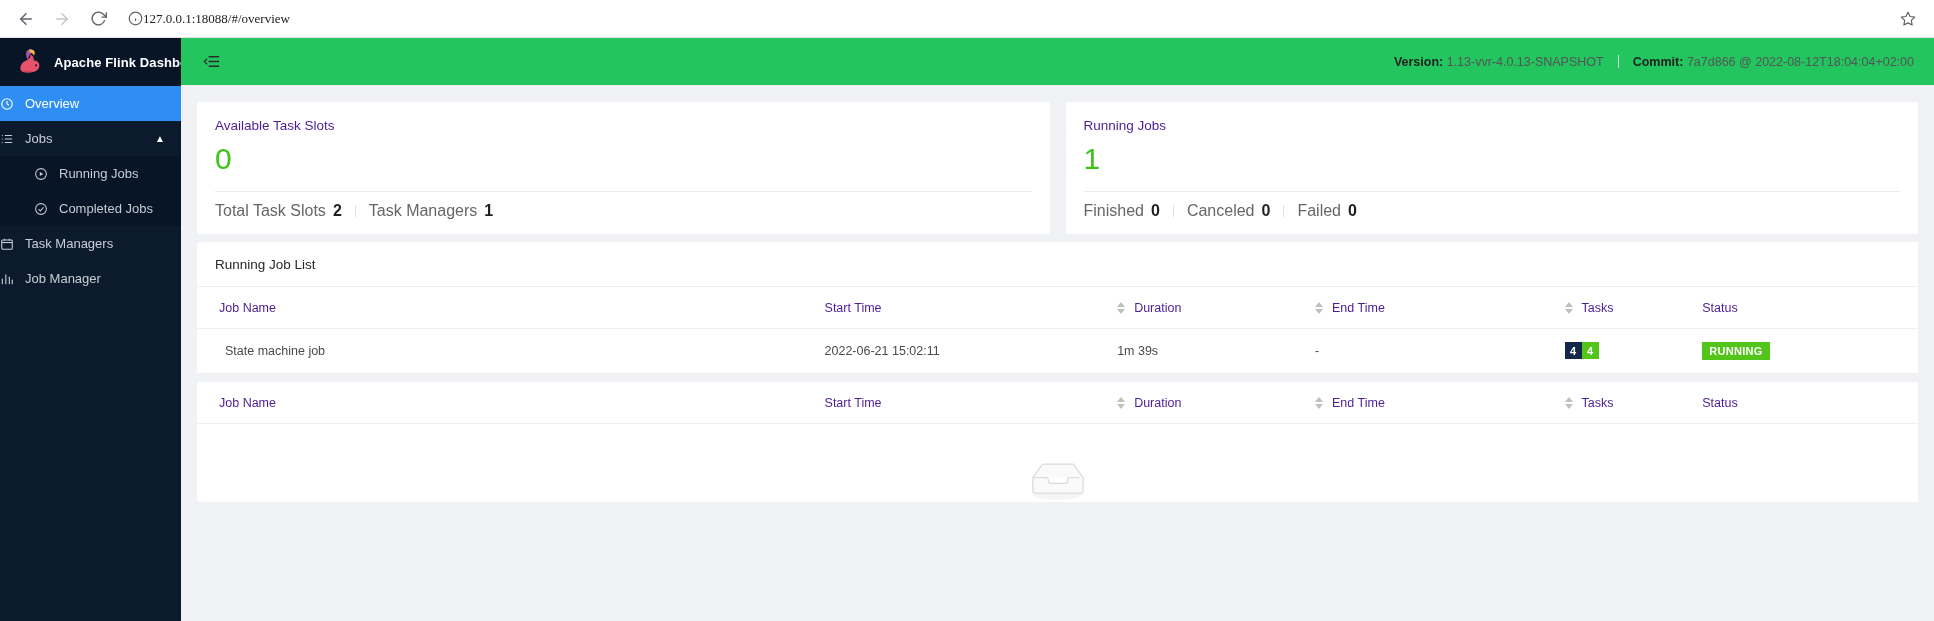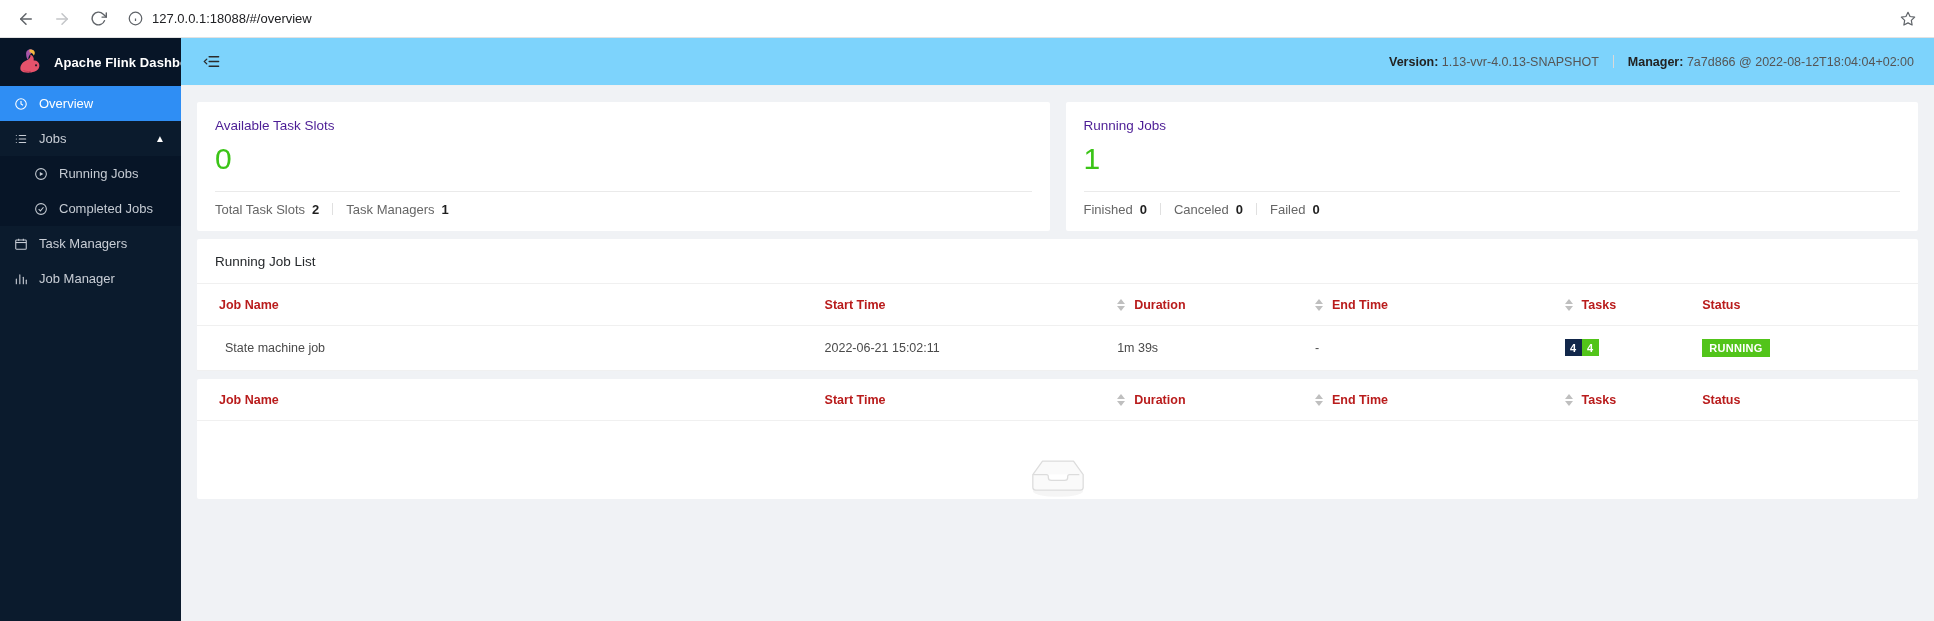--- a/index.html
+++ b/index.html
@@ -26,23 +26,23 @@
     color: #5f6368;
   }
   .nav-btn.disabled { color: #c3c5c8; }
   .nav-btn svg { display: block; }
   .url-bar {
     flex: 1;
     height: 26px;
     margin-left: 14px;
     display: flex;
     align-items: center;
-    gap: 9px;
     font-size: 13px;
     color: #202124;
+    font-family: Liberation Serif, serif;
   }
   .info-icon { color: #5f6368; display: flex; }
   .star-icon { color: #5f6368; padding-right: 6px; display: flex; }
 
   
   .app { display: flex; height: 583px; }
 
   
   .sidebar {
     width: 181px;
@@ -64,39 +64,38 @@
     font-weight: bold;
     letter-spacing: .1px;
     color: #ffffff;
     white-space: nowrap;
   }
   .nav-item {
     height: 35px;
     display: flex;
     align-items: center;
     gap: 11px;
-    padding-left: 14px;
     font-size: 13px;
     color: #c9ced6;
     cursor: pointer;
     position: relative;
   }
   .nav-item.active { background: #2f8ef4; color: #fff; }
   .nav-item.level2 { padding-left: 34px; color: #c5cbd3; }
   .nav-item .nav-ico { width: 14px; height: 14px; display: flex; align-items: center; justify-content: center; flex-shrink: 0; }
   .nav-item .nav-ico svg { display: block; }
   .nav-label { white-space: nowrap; }
   .caret-up { margin-left: auto; margin-right: 16px; font-size: 10px; color: #fff; }
   .nav-group-body { background: #071527; }
 
   
   .main { flex: 1; display: flex; flex-direction: column; min-width: 0; }
   .topbar {
     height: 48px;
-    background: #7dd3fc;
+    background: #22c55e;
     display: flex;
     align-items: center;
     padding: 0 20px 0 20px;
     border-bottom: 1px solid #f0f0f0;
   }
   .collapse-btn {
     width: 20px; height: 20px; cursor: pointer;
     color: #2b2b2b; display: flex; align-items: center; justify-content: center;
   }
   .topbar-right {
@@ -130,21 +129,21 @@
     font-size: 30px;
     color: #3bc417;
     line-height: 1.05;
     font-weight: normal;
     margin-bottom: 16px;
   }
   .stat-divider { height: 1px; background: #eaeaea; margin: 0 0 10px 0; }
   .stat-foot {
     display: flex;
     align-items: center;
-    font-size: 13px;
+    font-size: 16px;
     color: #666;
   }
   .stat-foot b { color: #1f1f1f; font-weight: bold; margin-left: 7px; }
   .foot-sep {
     display: inline-block;
     width: 1px; height: 12px;
     background: #e0e0e0;
     margin: 0 13px;
   }
 
@@ -153,22 +152,22 @@
     padding: 15px 18px 14px 18px;
     font-size: 13.5px;
     color: #25282b;
     border-bottom: 1px solid #f0f0f0;
   }
 
   table { width: 100%; border-collapse: collapse; table-layout: fixed; }
   thead th {
     text-align: left;
     font-size: 12.5px;
-    font-weight: bold;
-    color: #b91c1c;
+    font-weight: normal;
+    color: #4c1d95;
     padding: 14px 8px 13px 8px;
     border-bottom: 1px solid #f0f0f0;
     white-space: nowrap;
   }
   thead th:first-child { padding-left: 22px; }
   tbody td {
     font-size: 12.5px;
     color: #4a4a4a;
     padding: 13px 8px;
     border-bottom: 1px solid #f0f0f0;
@@ -371,21 +370,21 @@
           <line x1="9" y1="12" x2="21" y2="12"></line>
           <line x1="9" y1="18" x2="21" y2="18"></line>
           <polyline points="6 9 3 12 6 15"></polyline>
         </svg>
       </div>
       <div class="topbar-right">
         <b>Version:</b>
         <span>&nbsp;</span>
         <span>1.13-vvr-4.0.13-SNAPSHOT</span>
         <span class="meta-sep"></span>
-        <b>Manager:</b>
+        <b>Commit:</b>
         <span>&nbsp;</span>
         <span>7a7d866 @ 2022-08-12T18:04:04+02:00</span>
       </div>
     </div>
 
     <div class="content">
 
       <div class="row">
         <div class="card">
           <div class="card-pad">

